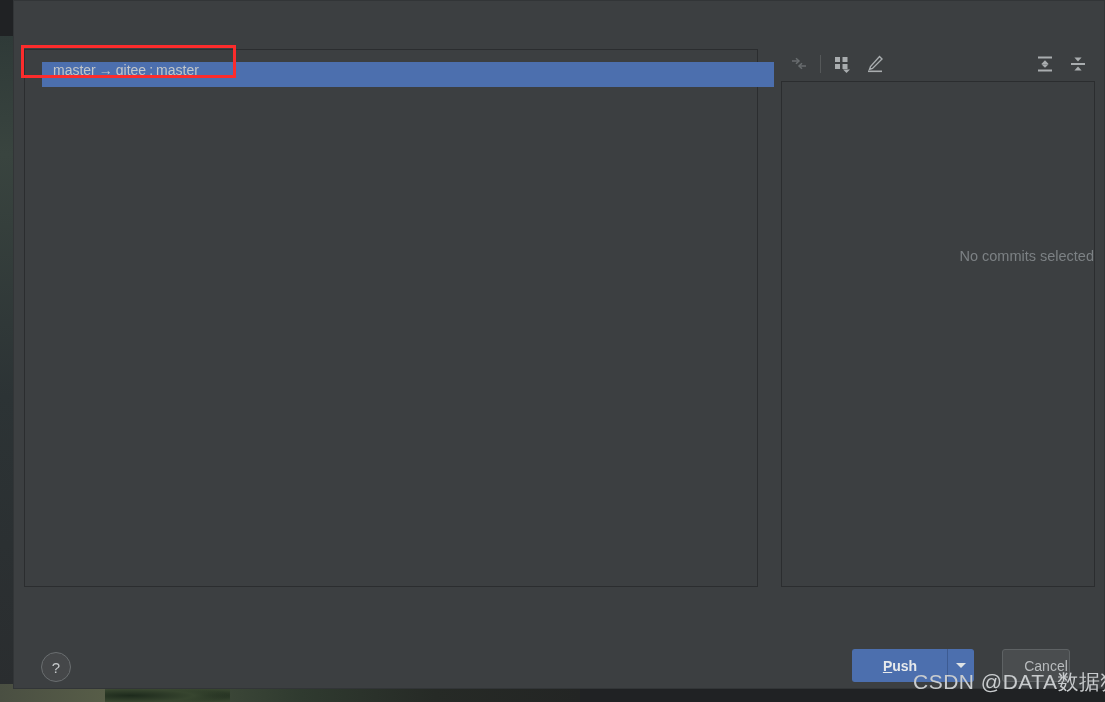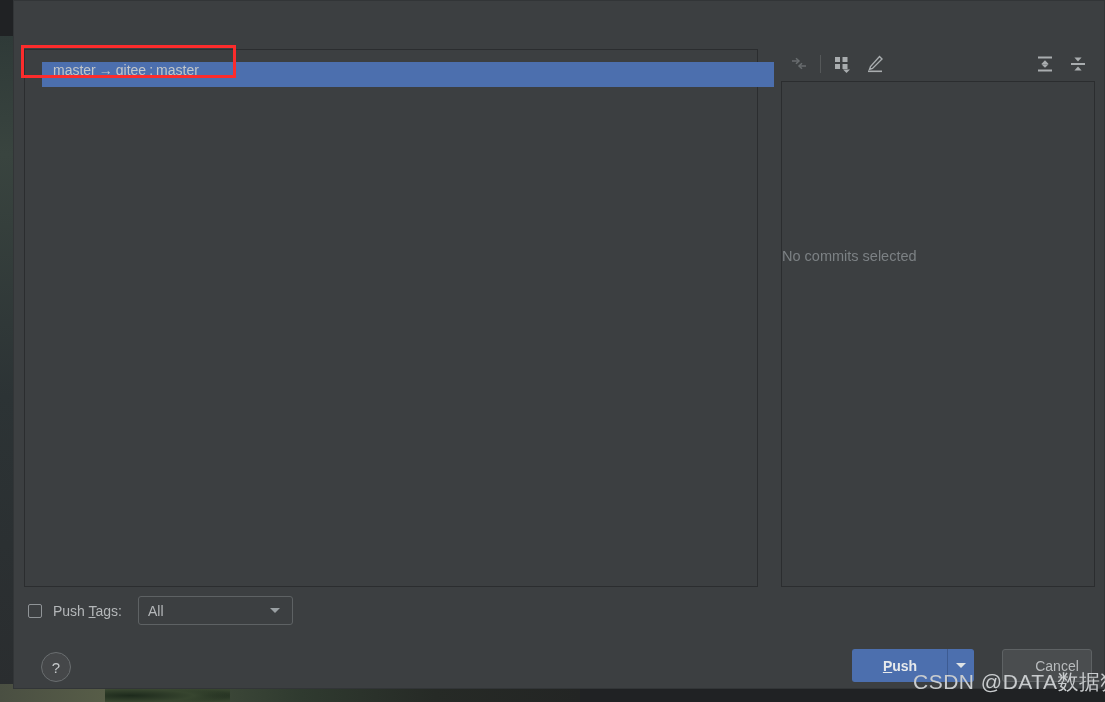--- a/index.html
+++ b/index.html
@@ -146,21 +146,21 @@
     position: absolute;
     left: 767px; top: 80px;
     width: 314px; height: 506px;
     border: 1px solid #2b2d2f;
     background: #3c3f41;
     box-sizing: border-box;
   }
   #no-commits {
     position: absolute;
     left: 0; right: 0; top: 166px;
-    text-align: left;
+    text-align: right;
     font-size: 14.5px;
     color: #7c8184;
   }
 
   
   #push-tags-row {
     position: absolute;
     left: 14px; top: 595px;
     display: flex;
     align-items: center;
@@ -257,21 +257,21 @@
   }
   #push-arrow .caret2 {
     width: 0; height: 0;
     border-left: 5px solid transparent;
     border-right: 5px solid transparent;
     border-top: 5px solid #dfe3e5;
   }
   #cancel-btn {
     position: absolute;
     left: 988px; top: 648px;
-    width: 90px; height: 33px;
+    width: 68px; height: 33px;
     background: #4a4d4f;
     border: 1px solid #5e6264;
     border-radius: 3px;
     color: #b8bbbd;
     font-size: 14px;
     display: flex;
     align-items: center;
     justify-content: center;
     box-sizing: border-box;
     cursor: default;
@@ -351,28 +351,20 @@
         <polygon points="10,7.4 13.6,3.6 6.4,3.6" fill="#a9adaf"></polygon>
         <polygon points="10,12.6 13.6,16.4 6.4,16.4" fill="#a9adaf"></polygon>
       </svg>
     </div>
   </div>
 
   <div id="right-panel">
     <div id="no-commits">No commits selected</div>
   </div>
 
-  <div id="push-tags-row">
-    <div class="checkbox"></div>
-    <div id="push-tags-label"><span>Push </span><span class="mn">T</span><span>ags:</span></div>
-    <div id="tags-combo">
-      <span class="val">All</span>
-      <span class="caret"></span>
-    </div>
-  </div>
 
   <div id="help-btn">?</div>
 
   <div id="push-split">
     <div id="push-btn">
         <span class="mn">P</span>
         <span>ush</span>
       </div>
     <div id="push-arrow">
       <span class="caret2"></span>

